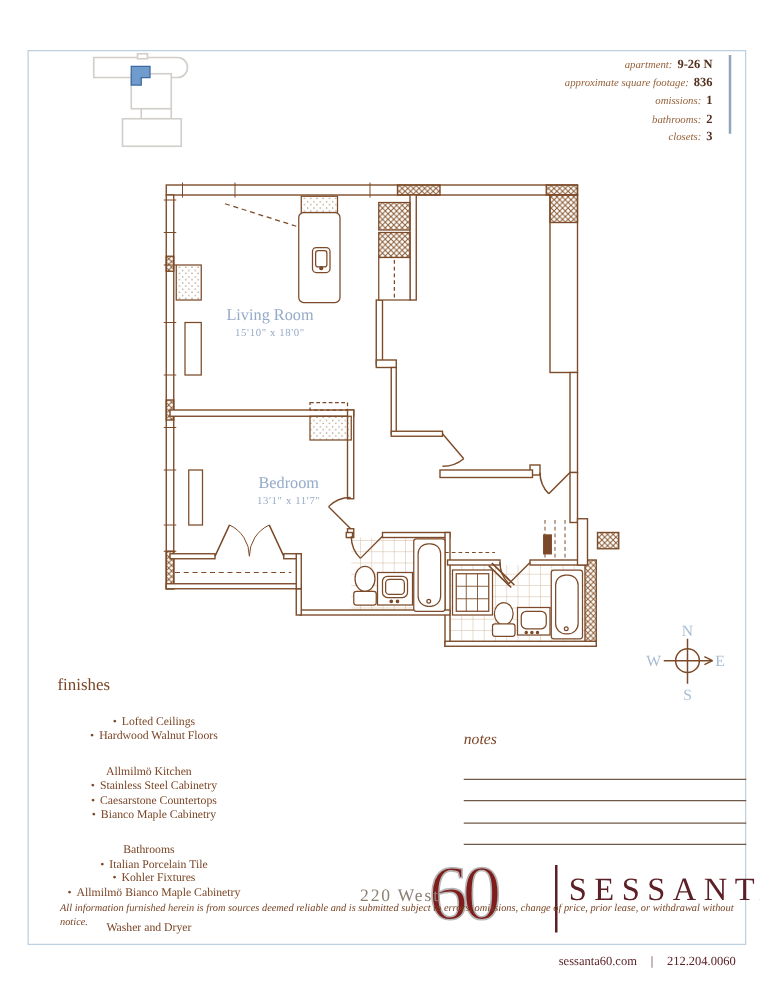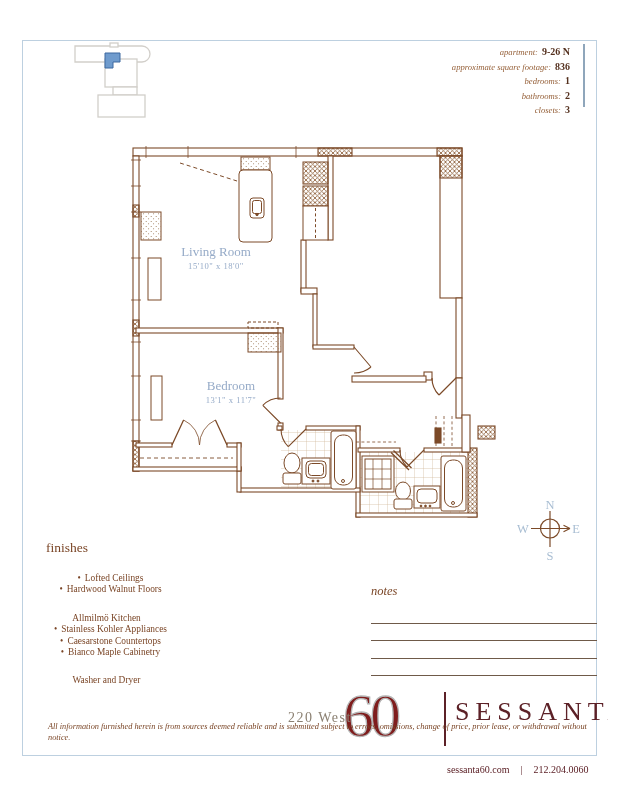--- a/index.html
+++ b/index.html
@@ -55,21 +55,21 @@
       <rect x="105" y="59" width="32" height="28"></rect>
       <rect x="113" y="87" width="24" height="8"></rect>
       <rect x="98" y="95" width="47" height="22"></rect>
     </g>
     <path d="M105,53 H120 V62 H113 V68 H105 Z" fill="#6f9bcd" stroke="#3c69a0" stroke-width="1"></path>
   </svg>
 
   <div class="abs unit-info">
     <div class="info-row"><span class="info-label">apartment:</span><span class="info-value">9-26 N</span></div>
     <div class="info-row"><span class="info-label">approximate square footage:</span><span class="info-value">836</span></div>
-    <div class="info-row"><span class="info-label">bedrooms:</span><span class="info-value">1</span></div>
+    <div class="info-row"><span class="info-label">omissions:</span><span class="info-value">1</span></div>
     <div class="info-row"><span class="info-label">bathrooms:</span><span class="info-value">2</span></div>
     <div class="info-row"><span class="info-label">closets:</span><span class="info-value">3</span></div>
   </div>
   <div class="abs info-rule"></div>
 
   <svg class="abs" style="left:118px;top:133px" width="390" height="400" viewBox="118 133 390 400">
     <defs>
       <pattern id="xh" width="4.5" height="4.5" patternUnits="userSpaceOnUse">
         <path d="M0 0L4.5 4.5M4.5 0L0 4.5" stroke="#8a5a34" stroke-width="0.8"></path>
       </pattern>
@@ -219,23 +219,29 @@
   </svg>
 
   <div class="abs finishes">
     <div class="fin-title">finishes</div>
     <div class="fin-group">
       <div class="fin-item"><span class="bullet">•</span><span>Lofted Ceilings</span></div>
       <div class="fin-item"><span class="bullet">•</span><span>Hardwood Walnut Floors</span></div>
     </div>
     <div class="fin-group">
       <div class="fin-heading">Allmilmö Kitchen</div>
-      <div class="fin-item"><span class="bullet">•</span><span>Stainless Kohler Appliances</span></div>
+      <div class="fin-item"><span class="bullet">•</span><span>Stainless Steel Cabinetry</span></div>
       <div class="fin-item"><span class="bullet">•</span><span>Caesarstone Countertops</span></div>
       <div class="fin-item"><span class="bullet">•</span><span>Bianco Maple Cabinetry</span></div>
+    </div>
+    <div class="fin-group">
+      <div class="fin-heading">Bathrooms</div>
+      <div class="fin-item"><span class="bullet">•</span><span>Italian Porcelain Tile</span></div>
+      <div class="fin-item"><span class="bullet">•</span><span>Kohler Fixtures</span></div>
+      <div class="fin-item"><span class="bullet">•</span><span>Allmilmö Bianco Maple Cabinetry</span></div>
     </div>
     <div class="fin-group">
       <div class="fin-heading">Washer and Dryer</div>
     </div>
   </div>
 
   <div class="abs notes">
     <div class="notes-title">notes</div>
     <div class="note-line"></div>
     <div class="note-line"></div>

